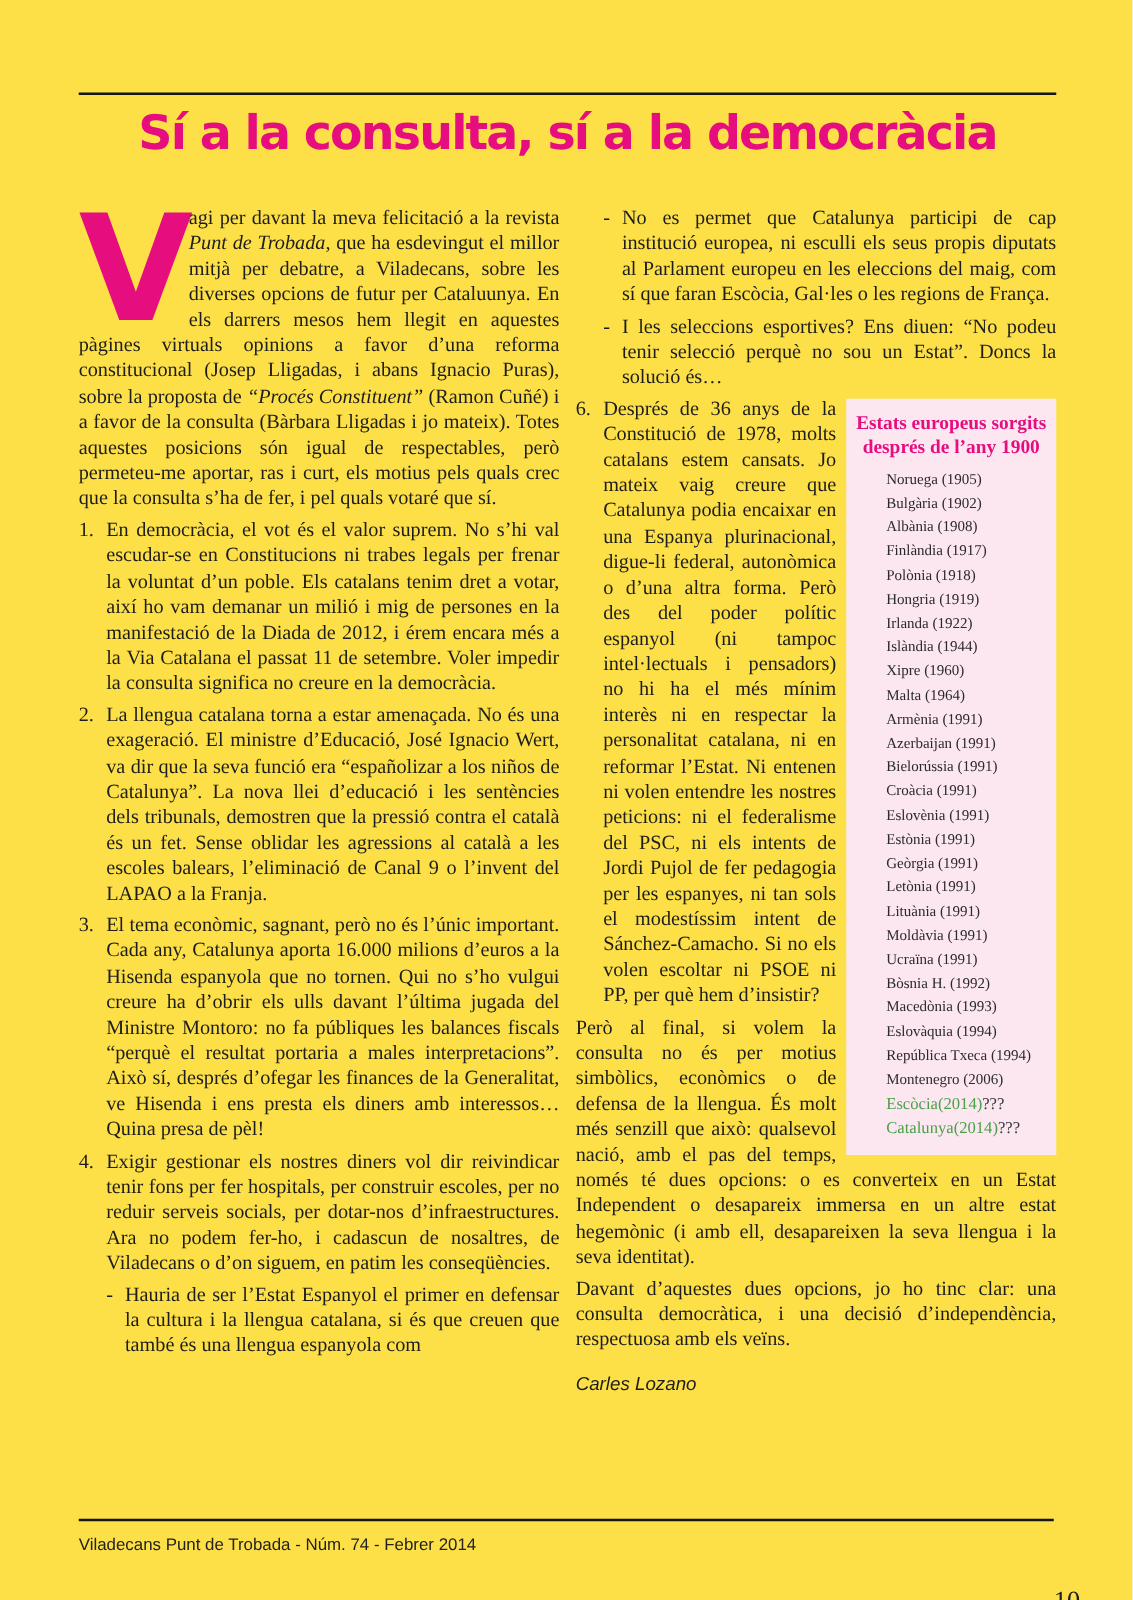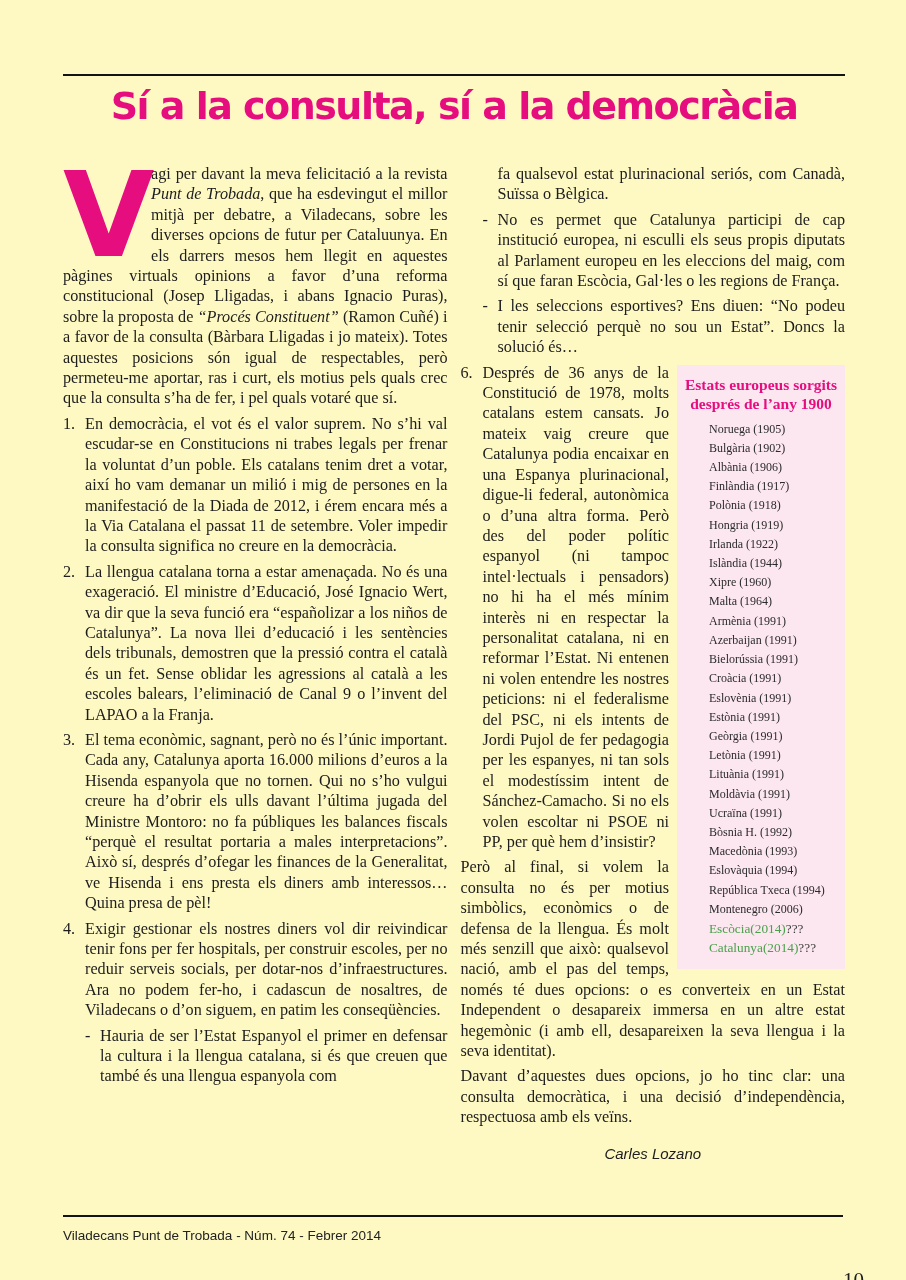--- a/index.html
+++ b/index.html
@@ -1,19 +1,19 @@
 <!DOCTYPE html>
 <html><head>
 <meta charset="utf-8">
 <style>
   html,body{margin:0;padding:0;background:#ffffff;}
   .page{
     position:relative;
     width:906px;height:1280px;
-    background:#fef9c3;
+    background:#fde047;
     font-family:"Liberation Serif", serif;
     color:#1d1d1d;
     overflow:hidden;
   }
   .top-rule{position:absolute;left:63px;top:74px;width:782px;border-top:2px solid #141414;}
   .page-title{
     position:absolute;left:63px;top:84px;width:782px;
     text-align:center;
     font-family:"DejaVu Sans", sans-serif;
     font-weight:bold;
@@ -55,21 +55,21 @@
     font-weight:bold;
     color:#e60d7f;
     font-size:15.5px;line-height:19px;
     margin-bottom:7px;
   }
   .country-list{text-align:left;padding-left:26px;font-size:12px;line-height:19.2px;color:#2a2a2a;}
   .highlight-line{text-align:left;padding-left:26px;font-size:13.3px;line-height:19.2px;}
   .hl{color:#4aa04a;}
   .qmarks{color:#3a3a3a;}
   .signature{
-    text-align:center;
+    text-align:left;
     font-family:"Liberation Sans", sans-serif;
     font-style:italic;
     font-size:15px;
     margin-top:16px;
   }
   .footer-rule{position:absolute;left:63px;top:1215px;width:780px;border-top:2px solid #141414;}
   .footer-text{
     position:absolute;left:63px;top:1228px;
     font-family:"Liberation Sans", sans-serif;
     font-size:13.5px;color:#222222;
@@ -96,32 +96,31 @@
 
       <p class="item"><span class="num">3.</span><span>El tema econòmic, sagnant, però no és l’únic important. Cada any, Catalunya aporta 16.000 milions d’euros a la Hisenda espanyola que no tornen. Qui no s’ho vulgui creure ha d’obrir els ulls davant l’última jugada del Ministre Montoro: no fa públiques les balances fiscals “perquè el resultat portaria a males interpretacions”. Això sí, després d’ofegar les finances de la Generalitat, ve Hisenda i ens presta els diners amb interessos… Quina presa de pèl!</span></p>
 
       <p class="item"><span class="num">4.</span><span>Exigir gestionar els nostres diners vol dir reivindicar tenir fons per fer hospitals, per construir escoles, per no reduir serveis socials, per dotar-nos d’infraestructures. Ara no podem fer-ho, i cadascun de nosaltres, de Viladecans o d’on siguem, en patim les conseqüències.</span></p>
 
 
       <p class="subbullet"><span class="dash">-</span><span>Hauria de ser l’Estat Espanyol el primer en defensar la cultura i la llengua catalana, si és que creuen que també és una llengua espanyola com</span></p>
     </div>
 
     <div class="col">
-      <p class="contpara">fa qualsevol estat plurinacional seriós, com Canadà, Suïssa o Bèlgica.</p>
 
       <p class="subbullet"><span class="dash">-</span><span>No es permet que Catalunya participi de cap institució europea, ni esculli els seus propis diputats al Parlament europeu en les eleccions del maig, com sí que faran Escòcia, Gal·les o les regions de França.</span></p>
 
       <p class="subbullet"><span class="dash">-</span><span>I les seleccions esportives? Ens diuen: “No podeu tenir selecció perquè no sou un Estat”. Doncs la solució és…</span></p>
 
       <div class="sidebar-box">
         <div class="sidebar-title">Estats europeus sorgits després de l’any 1900</div>
         <div class="country-list">
             <div>Noruega (1905)</div>
             <div>Bulgària (1902)</div>
-            <div>Albània (1906)</div>
+            <div>Albània (1908)</div>
             <div>Finlàndia (1917)</div>
             <div>Polònia (1918)</div>
             <div>Hongria (1919)</div>
             <div>Irlanda (1922)</div>
             <div>Islàndia (1944)</div>
             <div>Xipre (1960)</div>
             <div>Malta (1964)</div>
             <div>Armènia (1991)</div>
             <div>Azerbaijan (1991)</div>
             <div>Bielorússia (1991)</div>

